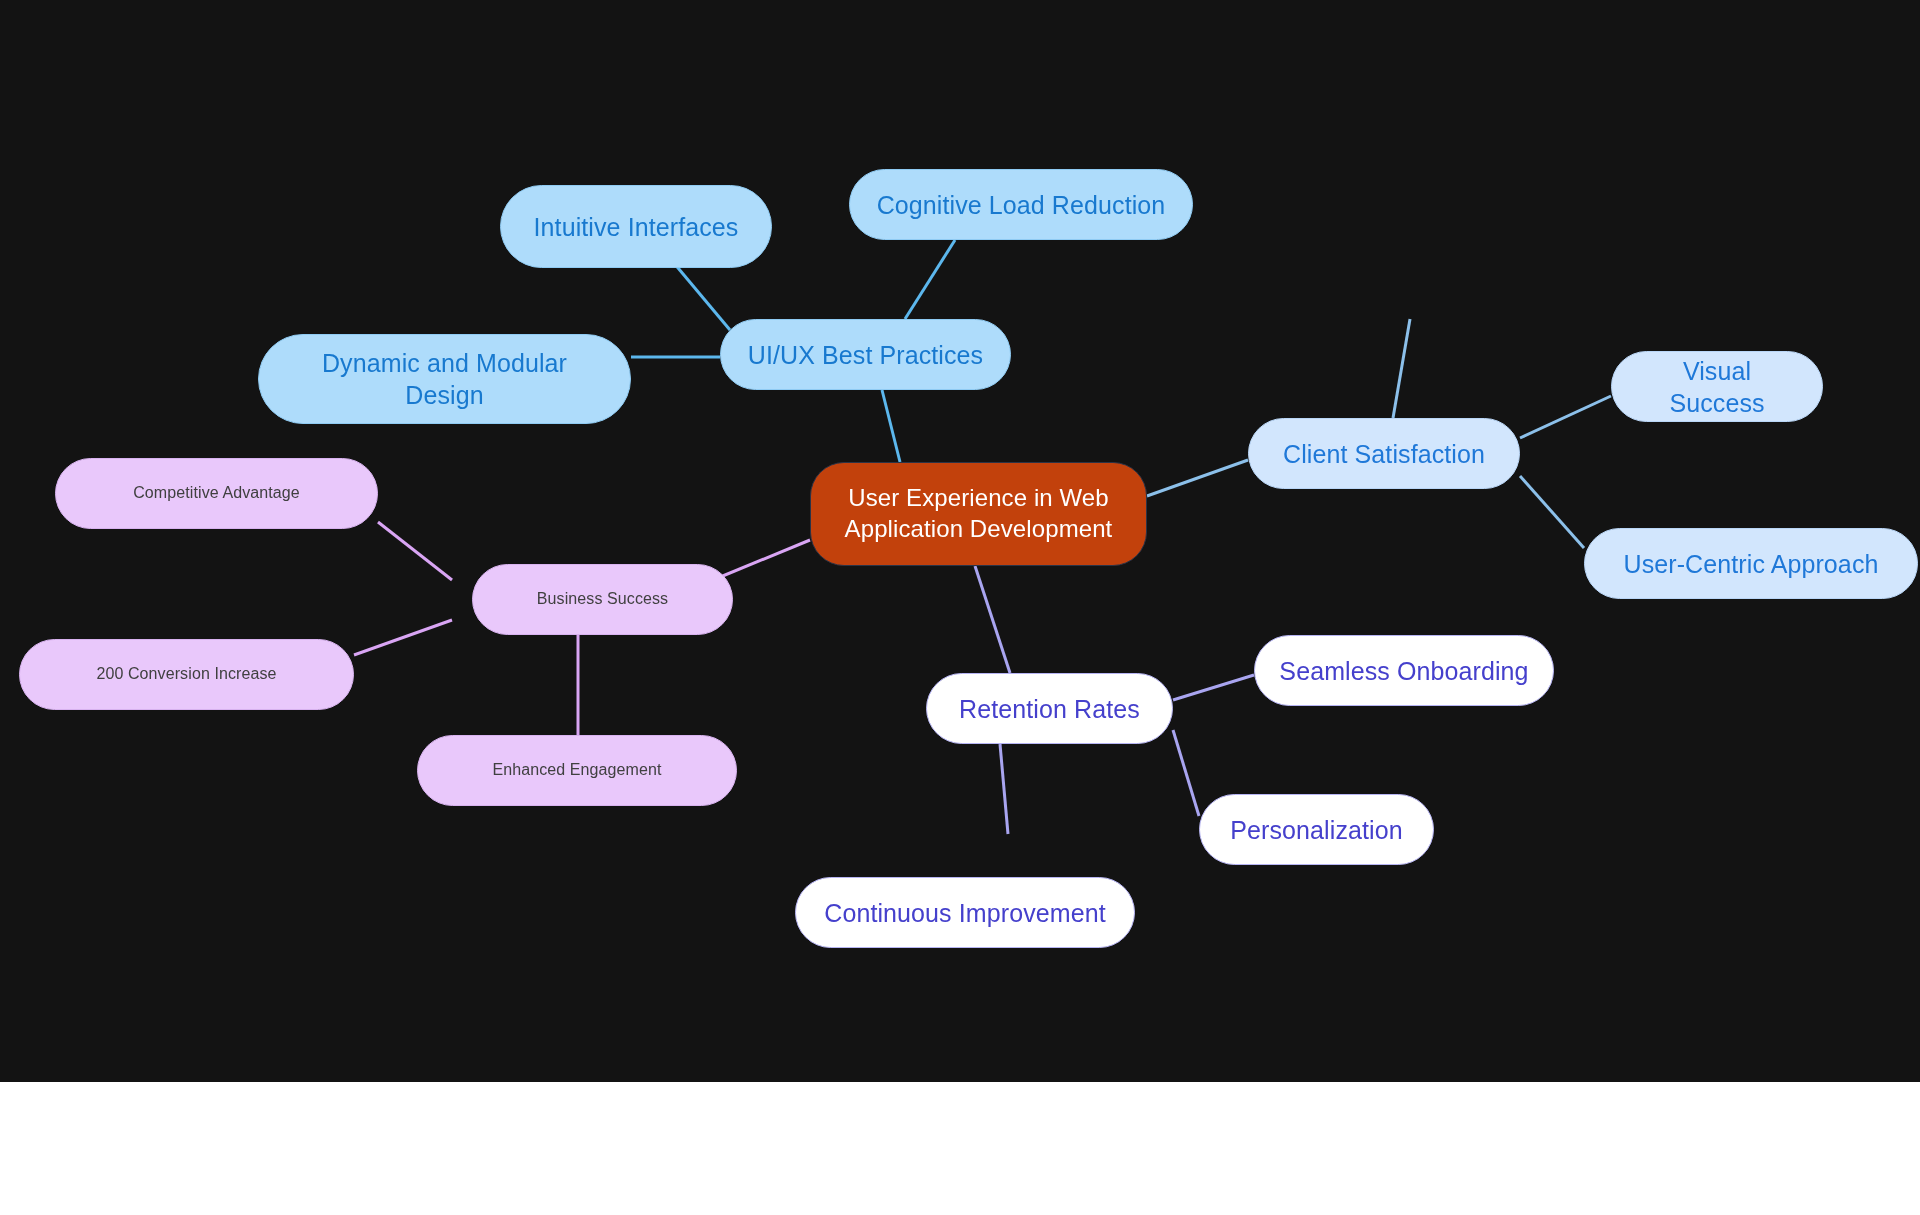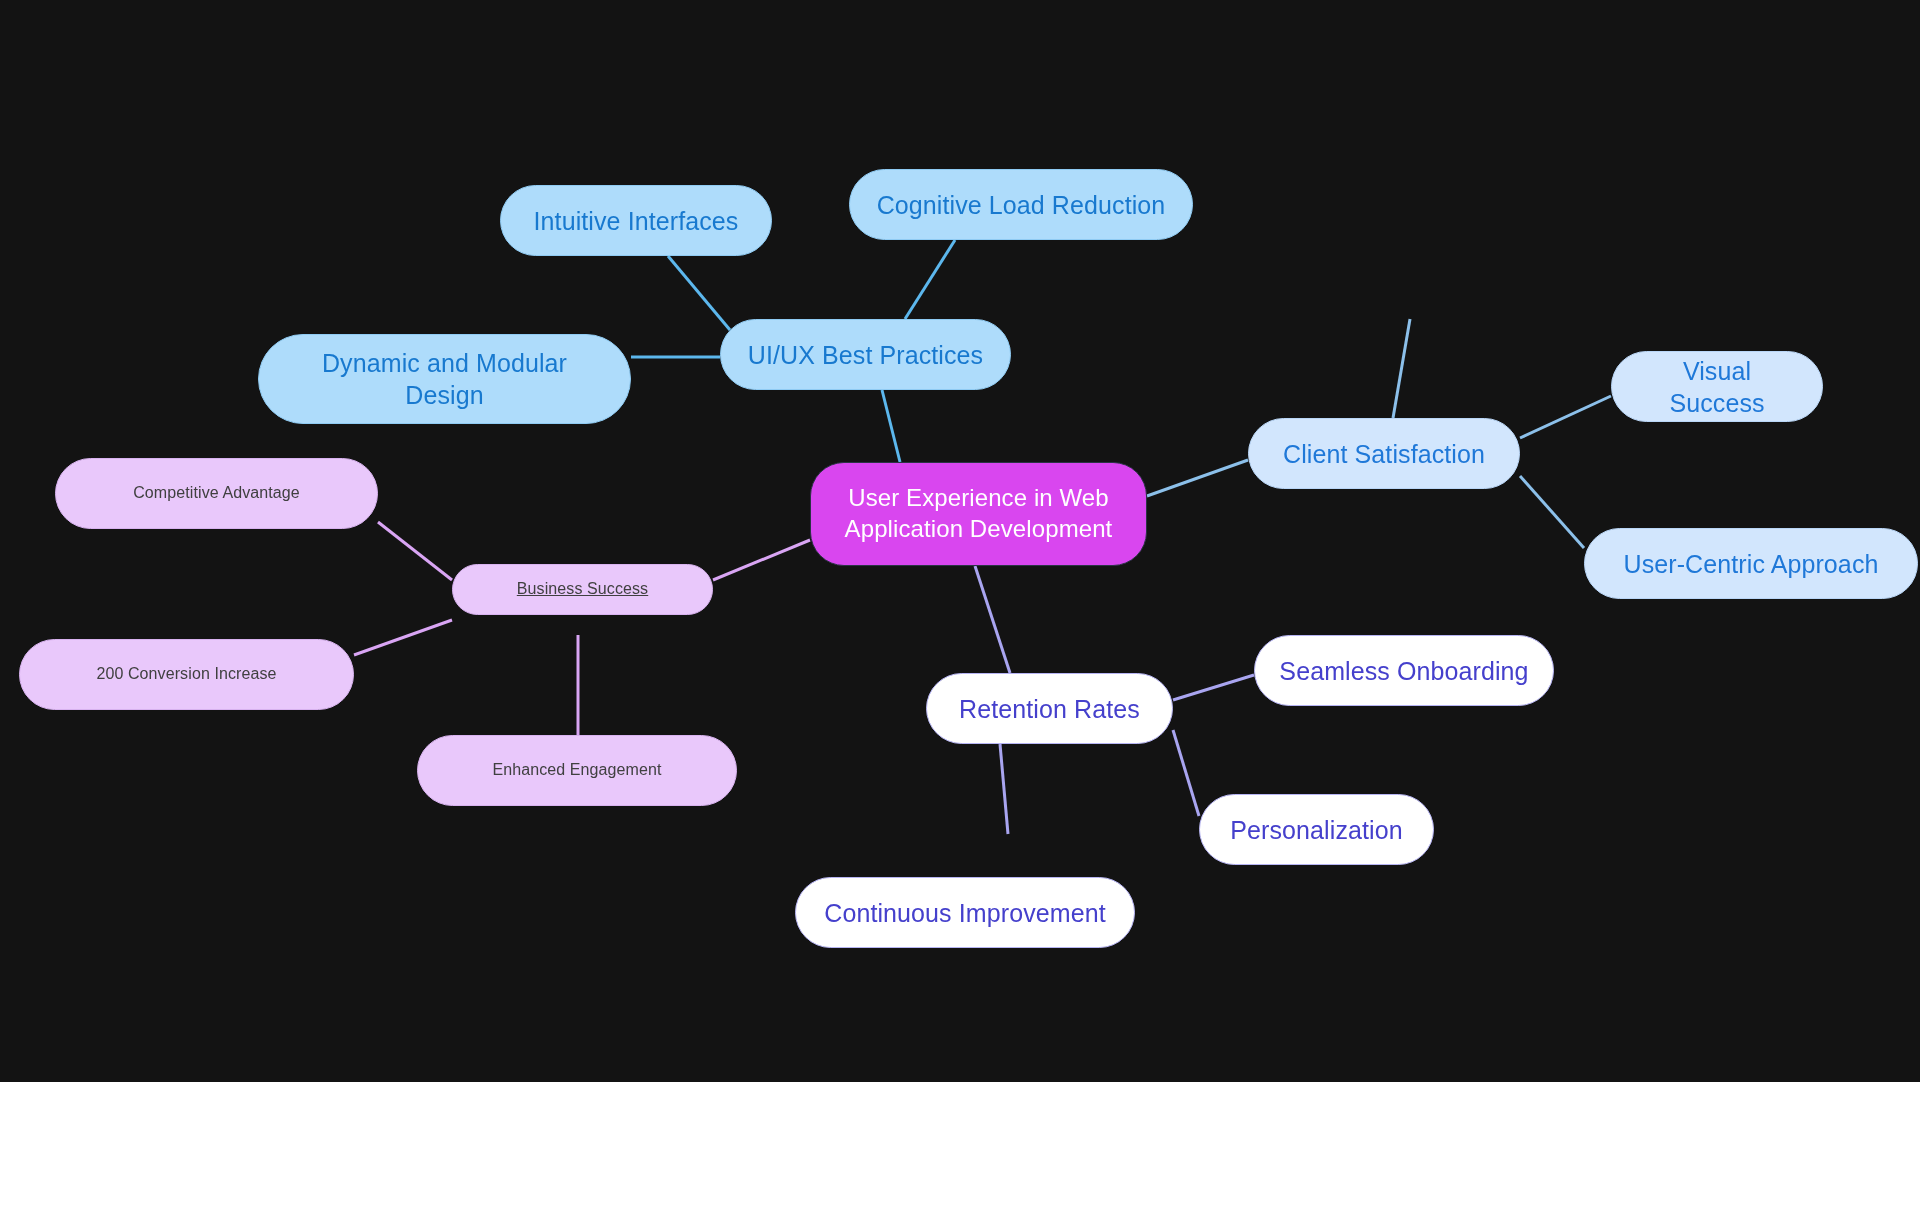--- a/index.html
+++ b/index.html
@@ -42,21 +42,21 @@
     align-items: center;
     justify-content: center;
     text-align: center;
     border-radius: 46px;
     line-height: 1.28;
     white-space: pre-line;
     letter-spacing: 0.1px;
     padding: 0 22px;
   }
   .node-root {
-    background: #d946ef;
+    background: #c2410c;
     color: #ffffff;
     border: 1px solid #2b3346;
     border-radius: 34px;
     font-size: 24px;
     padding: 16px 26px;
   }
   .node-blue {
     background: #aedcfb;
     color: #1879cf;
     border: 1px solid #8fcbf3;
@@ -120,41 +120,41 @@
     </svg>
 
     <div class="node node-root" style="left:810px; top:462px; width:337px; height:104px;">
       <span>User Experience in Web
 Application Development</span>
     </div>
 
     <div class="node node-blue" style="left:720px; top:319px; width:291px; height:71px;">
       <span>UI/UX Best Practices</span>
     </div>
-    <div class="node node-blue" style="left:500px; top:185px; width:272px; height:71px;">
+    <div class="node node-blue" style="left:500px; top:185px; width:272px; height:83px;">
       <span>Intuitive Interfaces</span>
     </div>
     <div class="node node-blue" style="left:849px; top:169px; width:344px; height:71px;">
       <span>Cognitive Load Reduction</span>
     </div>
     <div class="node node-blue" style="left:258px; top:334px; width:373px; height:90px;">
       <span>Dynamic and Modular Design</span>
     </div>
 
     <div class="node node-lightblue" style="left:1248px; top:418px; width:272px; height:71px;">
       <span>Client Satisfaction</span>
     </div>
     <div class="node node-lightblue" style="left:1611px; top:351px; width:212px; height:71px;">
       <span>Visual Success</span>
     </div>
     <div class="node node-lightblue" style="left:1584px; top:528px; width:334px; height:71px;">
       <span>User-Centric Approach</span>
     </div>
 
-    <div class="node node-pink" style="left:452px; top:564px; width:261px; height:51px;text-decoration:underline;">
+    <div class="node node-pink" style="left:472px; top:564px; width:261px; height:71px;">
       <span>Business Success</span>
     </div>
     <div class="node node-pink" style="left:55px; top:458px; width:323px; height:71px;">
       <span>Competitive Advantage</span>
     </div>
     <div class="node node-pink" style="left:19px; top:639px; width:335px; height:71px;">
       <span>200 Conversion Increase</span>
     </div>
     <div class="node node-pink" style="left:417px; top:735px; width:320px; height:71px;">
       <span>Enhanced Engagement</span>

